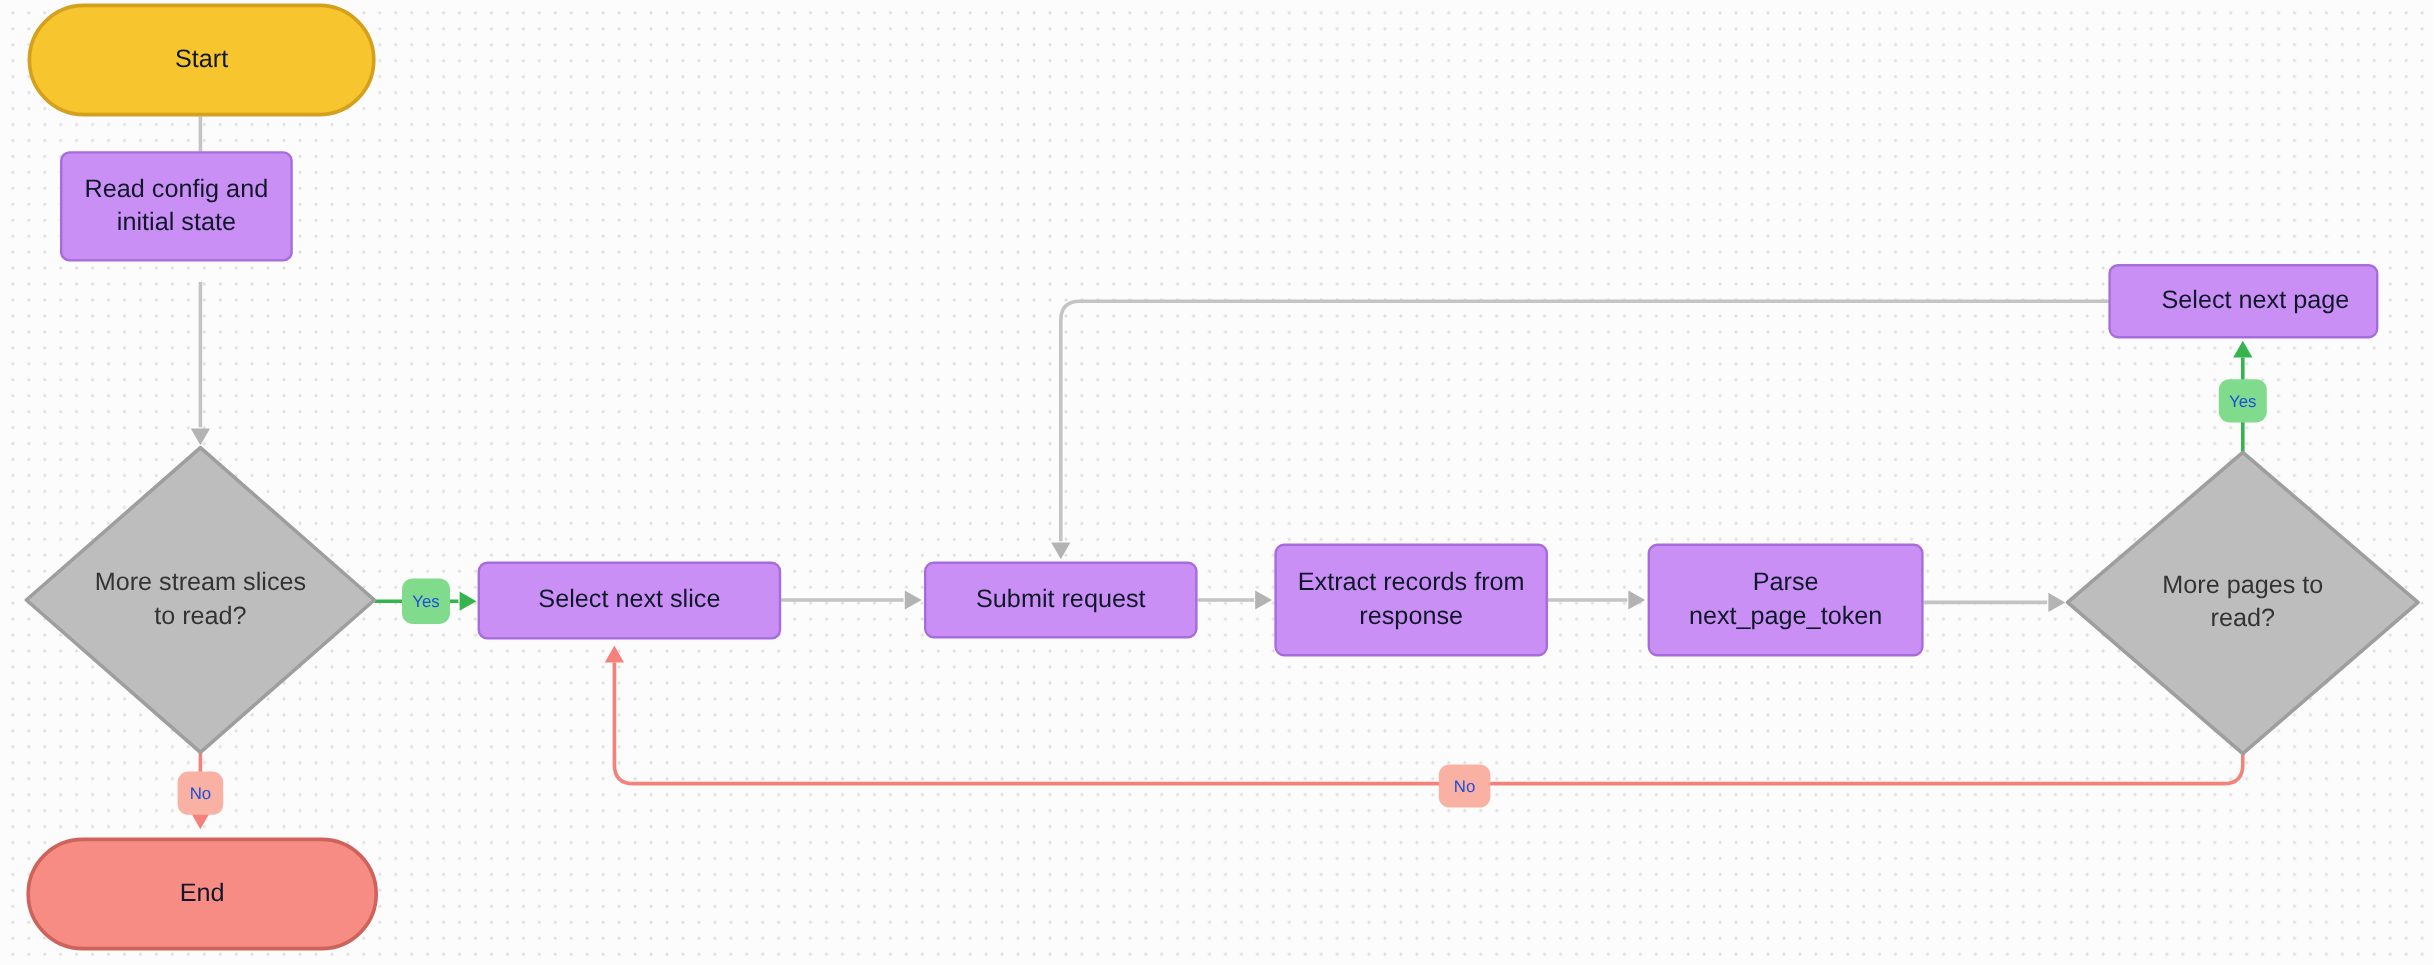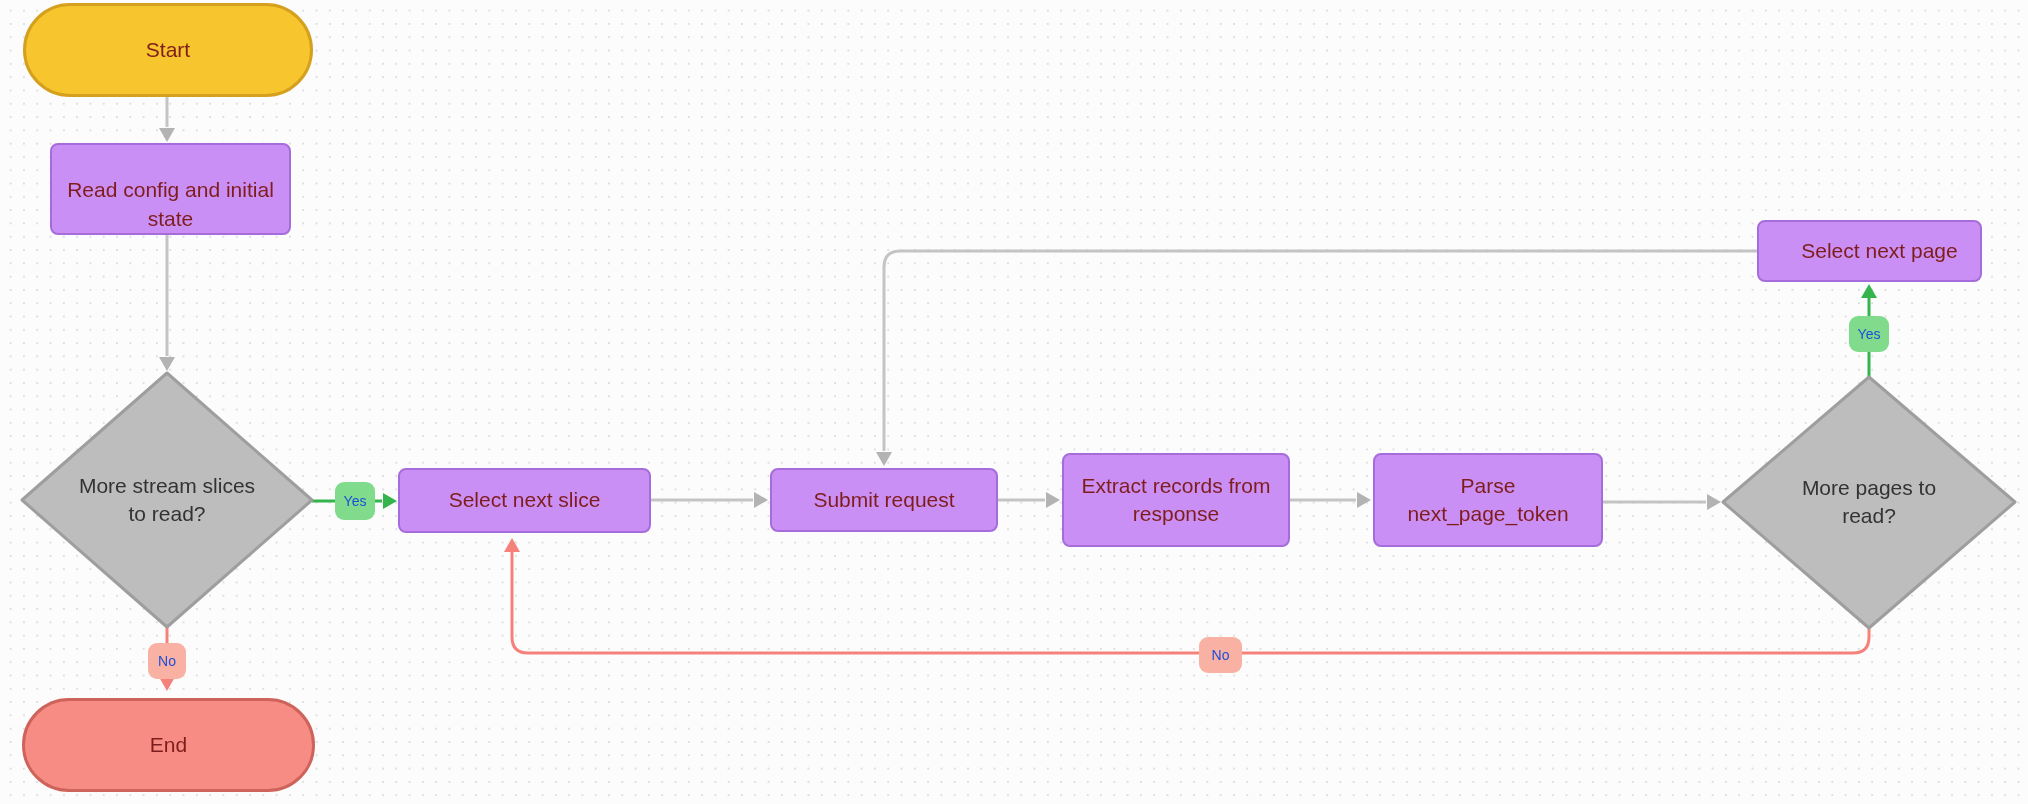--- a/index.html
+++ b/index.html
@@ -23,39 +23,39 @@
     width: 2028px; height: 804px;
     pointer-events: none;
   }
   .node {
     position: absolute;
     box-sizing: border-box;
     display: flex;
     align-items: center;
     justify-content: center;
     text-align: center;
-    color: #7f1d1d;
+    color: #0f172a;
     font-size: 21px;
     line-height: 1.35;
   }
   .terminal {
     border-radius: 47px;
     border: 3px solid;
   }
   .node-start  { left: 23px;  top: 3px;   width: 290px; height: 94px;
                  background: #F7C52D; border-color: #D4A01D; }
   .node-end    { left: 22px;  top: 698px; width: 293px; height: 94px;
                  background: #F68C84; border-color: #CE635B; }
   .process {
     background: #CA8FF4;
     border: 2.5px solid #A76CDB;
     border-radius: 8px;
     padding: 0 10px;
   }
-  .node-read-config      { left: 50px;   top: 143px; width: 241px; height: 92px; align-items: flex-end; }
+  .node-read-config      { left: 50px;   top: 126px; width: 194px; height: 92px; }
   .node-select-next-slice{ left: 398px;  top: 468px; width: 253px; height: 65px; }
   .node-submit-request   { left: 770px;  top: 468px; width: 228px; height: 64px; }
   .node-extract-records  { left: 1062px; top: 453px; width: 228px; height: 94px; }
   .node-parse-token      { left: 1373px; top: 453px; width: 230px; height: 94px; }
   .node-select-next-page { left: 1757px; top: 220px; width: 225px; height: 62px; padding-left: 30px; }
   .diamond-label {
     position: absolute;
     width: 180px; height: 110px;
     display: flex; align-items: center; justify-content: center;
     text-align: center;

